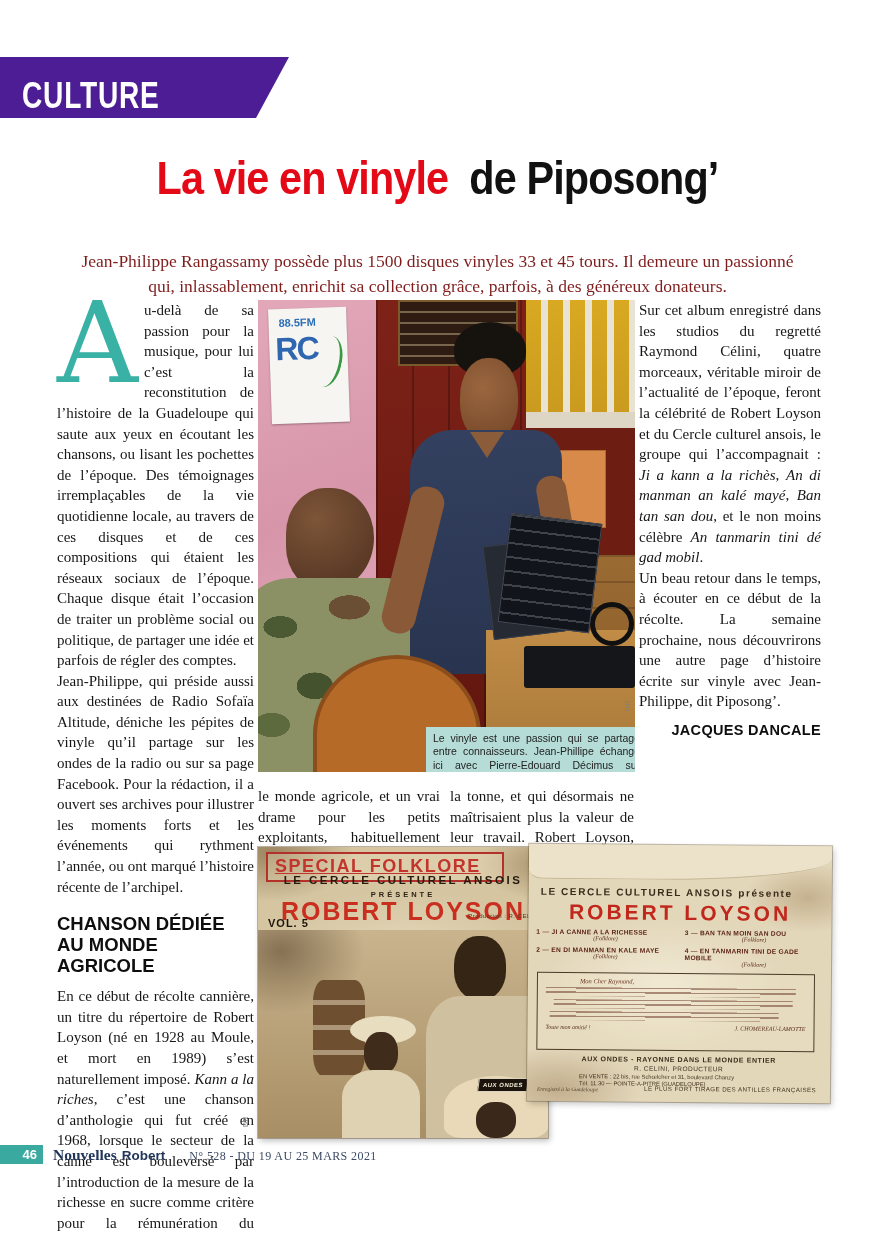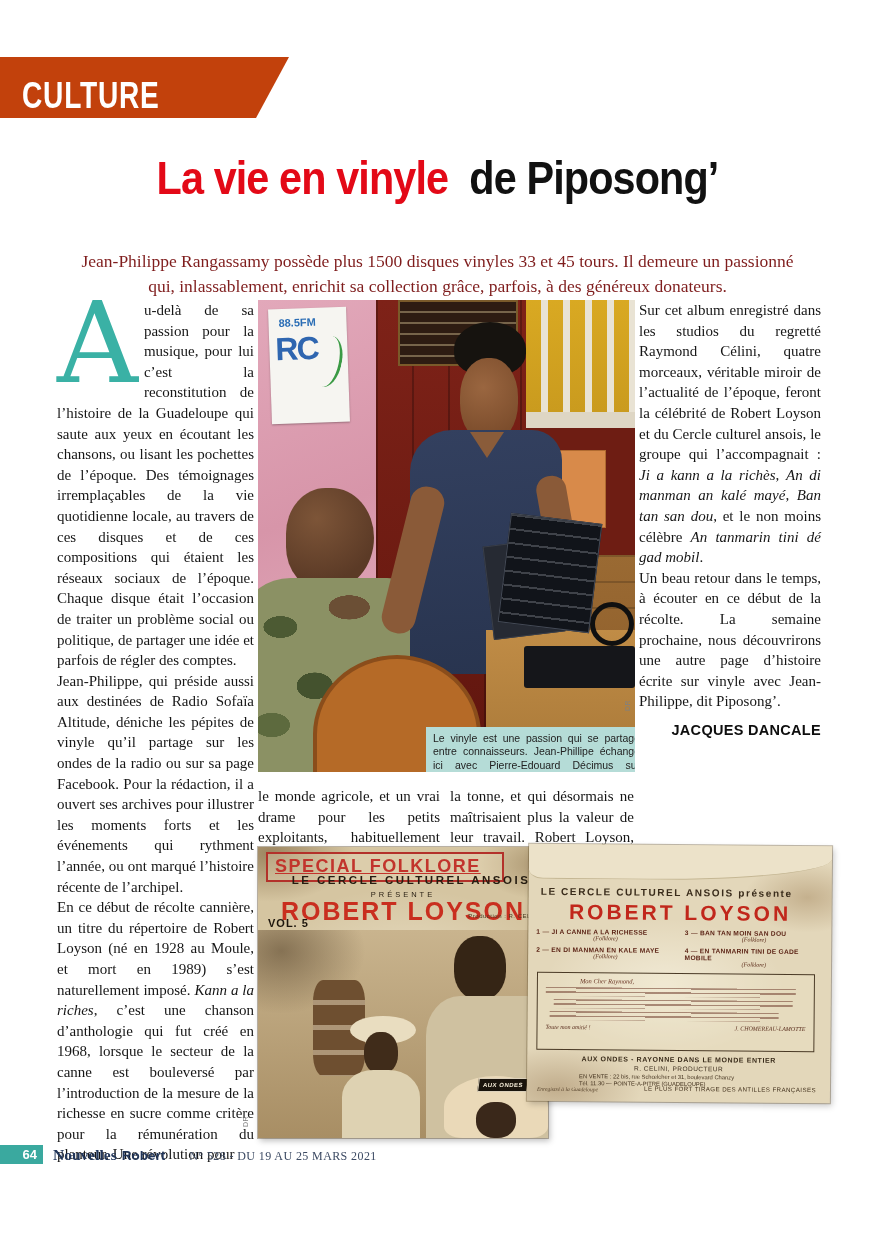--- a/index.html
+++ b/index.html
@@ -1,20 +1,20 @@
 <!DOCTYPE html>
 <html lang="fr"><head>
 <meta charset="utf-8">
 <style>
   html,body{margin:0;padding:0;background:#fff;}
   .page{position:relative;width:875px;height:1237px;background:#ffffff;overflow:hidden;
         font-family:"Liberation Serif",serif;color:#161616;}
 
   
-  .banner{position:absolute;left:0;top:57px;width:289px;height:61px;background:#c2410c;
+  .banner{position:absolute;left:0;top:57px;width:289px;height:61px;background:#4c1d95;
           clip-path:polygon(0 0,100% 0,calc(100% - 33px) 100%,0 100%);}
   .banner .label{position:absolute;left:22px;bottom:1px;color:#fff;
           font-family:"Liberation Sans",sans-serif;font-weight:bold;font-size:37px;
           letter-spacing:1px;transform:scaleX(.76);transform-origin:left bottom;white-space:nowrap;}
 
   
   .headline{position:absolute;left:0;top:150px;width:875px;text-align:center;
             font-family:"Liberation Sans",sans-serif;font-weight:bold;font-size:47px;
             letter-spacing:-1px;transform:scaleX(.88);transform-origin:center;white-space:nowrap;}
   .headline .hl-red{color:#e30917;}
@@ -104,23 +104,23 @@
       background:
       radial-gradient(ellipse 120px 70px at 4% 2%,rgba(110,82,44,.55),transparent 70%),
       radial-gradient(ellipse 90px 50px at 98% 6%,rgba(120,92,52,.45),transparent 70%),
       radial-gradient(ellipse 200px 120px at 50% 45%,rgba(255,250,235,.45),transparent 75%),
       radial-gradient(ellipse 80px 60px at 0% 90%,rgba(100,74,40,.4),transparent 70%),#d5c5a1;
       box-shadow:0 0 0 1px rgba(90,70,40,.4),2px 3px 6px rgba(0,0,0,.25);}
   .af-label{position:absolute;left:8px;top:5px;border:2px solid #b3312a;padding:2px 21px 3px 7px;
       color:#c2342c;font-family:"Liberation Sans",sans-serif;font-weight:bold;font-size:18px;
       letter-spacing:1.5px;text-decoration:underline;background:rgba(235,220,190,.35);}
   .af-org{position:absolute;left:0;top:27px;width:100%;text-align:center;color:#241b10;
-      font-family:"Liberation Sans",sans-serif;font-weight:bold;font-size:11.5px;letter-spacing:2.5px;margin-left:8px;}
+      font-family:"Liberation Sans",sans-serif;font-weight:bold;font-size:11.5px;letter-spacing:2.5px;}
   .af-pres{position:absolute;left:0;top:43px;width:100%;text-align:center;color:#2c2215;
-      font-family:"Liberation Sans",sans-serif;font-size:7.5px;letter-spacing:3px;}
+      font-family:"Liberation Sans",sans-serif;font-size:7.5px;letter-spacing:3px;font-weight:bold;}
   .af-artist{position:absolute;left:0;top:50px;width:100%;text-align:center;color:#c92e1f;
       font-family:"Liberation Sans",sans-serif;font-weight:bold;font-size:25px;letter-spacing:2px;}
   .af-vol{position:absolute;left:10px;top:70px;color:#1d150c;font-family:"Liberation Sans",sans-serif;
       font-weight:bold;font-size:11px;letter-spacing:1px;}
   .af-prod{position:absolute;right:8px;top:66px;color:#4a3a22;font-family:"Liberation Sans",sans-serif;
       font-size:6px;letter-spacing:.5px;}
   .af-photo{position:absolute;left:0;top:83px;width:290px;height:208px;overflow:hidden;
       background:
       radial-gradient(ellipse 120px 90px at 8% 10%,rgba(70,52,30,.5),transparent 70%),
       radial-gradient(ellipse 100px 80px at 95% 90%,rgba(80,60,34,.45),transparent 70%),
@@ -196,20 +196,21 @@
 
   <h1 class="headline" style="margin:0;">
     <span class="hl-red">La vie en vinyle</span>
     <span class="hl-black">de Piposong’</span>
   </h1>
   <p class="standfirst">Jean-Philippe Rangassamy possède plus 1500 disques vinyles 33 et 45 tours. Il demeure un passionné qui, inlassablement, enrichit sa collection grâce, parfois, à des généreux donateurs.</p>
 
   <div class="col col1">
     <p class="jp"><span class="dropcap">A</span><span>u-delà de sa passion pour la musique, pour lui c’est la reconstitution de l’histoire de la Guadeloupe qui saute aux yeux en écoutant les chansons, ou lisant les pochettes de l’époque. Des témoignages irremplaçables de la vie quotidienne locale, au travers de ces disques et de ces compositions qui étaient les réseaux sociaux de l’époque. Chaque disque était l’occasion de traiter un problème social ou politique, de partager une idée et parfois de régler des comptes.</span></p>
     <p class="jp">Jean-Philippe, qui préside aussi aux destinées de Radio Sofaïa Altitude, déniche les pépites de vinyle qu’il partage sur les ondes de la radio ou sur sa page Facebook. Pour la rédaction, il a ouvert ses archives pour illustrer les moments forts et les événements qui rythment l’année, ou ont marqué l’histoire récente de l’archipel.</p>
+    <h2 class="subhead">CHANSON DÉDIÉE AU MONDE AGRICOLE</h2>
     <p class="jp">En ce début de récolte cannière, un titre du répertoire de Robert Loyson (né en 1928 au Moule, et mort en 1989) s’est naturellement imposé. <i>Kann a la riches</i>, c’est une chanson d’anthologie qui fut créé en 1968, lorsque le secteur de la canne est bouleversé par l’introduction de la mesure de la richesse en sucre comme critère pour la rémunération du planteur. Une révolution pour</p>
   </div>
 
   <div class="photo">
     <div class="ph wall-pink"></div>
     <div class="ph door"></div>
     <div class="ph win-yellow"></div>
     <div class="ph rail"></div>
     <div class="ph red-panel"></div>
     <div class="ph flyer"></div>
@@ -305,21 +306,21 @@
     <div class="ab-sale">
       <span>EN VENTE :</span>
       <span>22 bis, rue Schœlcher et 31, boulevard Chanzy</span><br>
       <span>Tél. 11.30 — POINTE-A-PITRE (GUADELOUPE)</span>
     </div>
     <div class="ab-tirage">LE PLUS FORT TIRAGE DES ANTILLES FRANÇAISES</div>
     <div class="ab-rec">Enregistré à la Guadeloupe</div>
   </div>
 
   <div class="footer">
-    <div class="pagenum">64</div>
+    <div class="pagenum">46</div>
     <div class="brand">
       <span class="b1">Nouvelles</span>
       <span class="b2">Robert</span>
       <span class="b3">N° 528 - DU 19 AU 25 MARS 2021</span>
     </div>
   </div>
 
 </div>
 
 </body></html>

